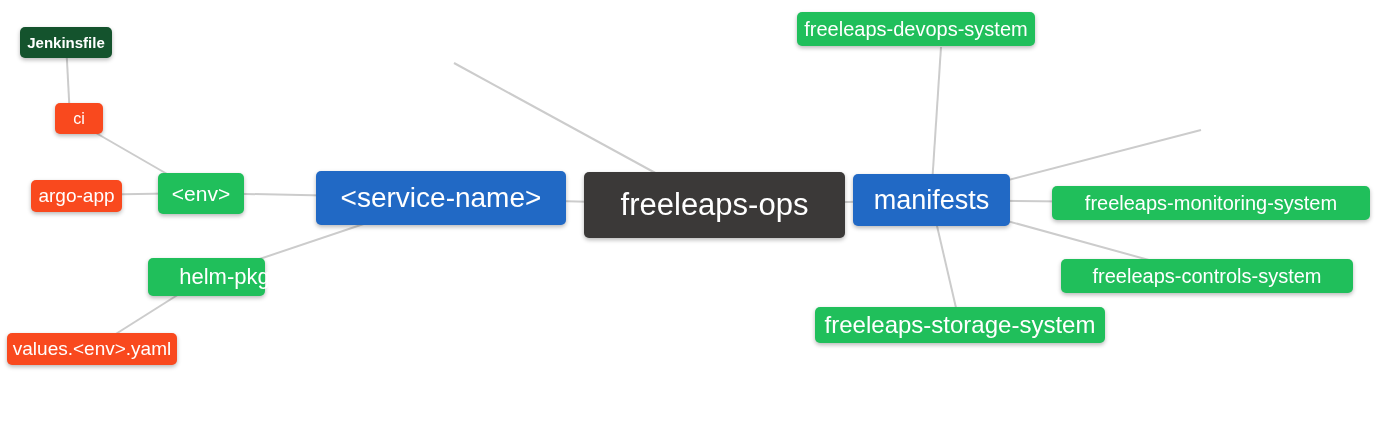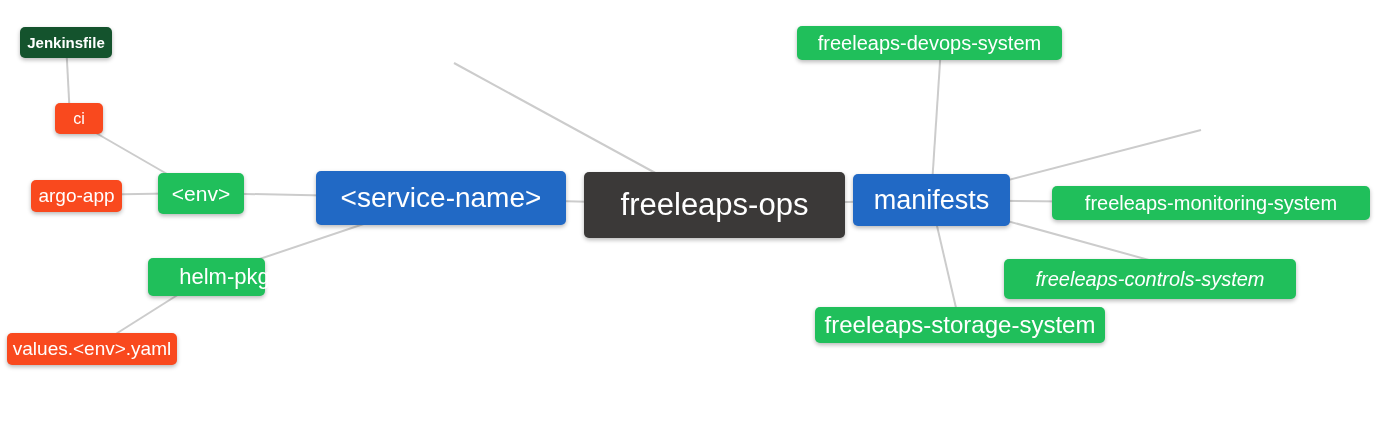--- a/index.html
+++ b/index.html
@@ -80,22 +80,22 @@
 
   <div class="node red" style="left:7px; top:333px; width:170px; height:32px; font-size:19px;">values.&lt;env&gt;.yaml</div>
 
 
   <div class="node blue" style="left:316px; top:171px; width:250px; height:54px; font-size:28px;">&lt;service-name&gt;</div>
 
   <div class="node root" style="left:584px; top:172px; width:261px; height:66px; font-size:31px;">freeleaps-ops</div>
 
   <div class="node blue" style="left:853px; top:174px; width:157px; height:52px; font-size:27px;">manifests</div>
 
-  <div class="node green" style="left:797px; top:26px; width:265px; height:34px; font-size:20px;">freeleaps-devops-system</div>
+  <div class="node green" style="left:797px; top:12px; width:238px; height:34px; font-size:20px;">freeleaps-devops-system</div>
 
 
   <div class="node green" style="left:1052px; top:186px; width:318px; height:34px; font-size:20px;">freeleaps-monitoring-system</div>
 
-  <div class="node green" style="left:1004px; top:259px; width:292px; height:40px; font-size:20px;font-style:italic;">freeleaps-controls-system</div>
+  <div class="node green" style="left:1061px; top:259px; width:292px; height:34px; font-size:20px;">freeleaps-controls-system</div>
 
   <div class="node green" style="left:815px; top:307px; width:290px; height:36px; font-size:24px;">freeleaps-storage-system</div>
 
 </div>
 
 </body></html>

